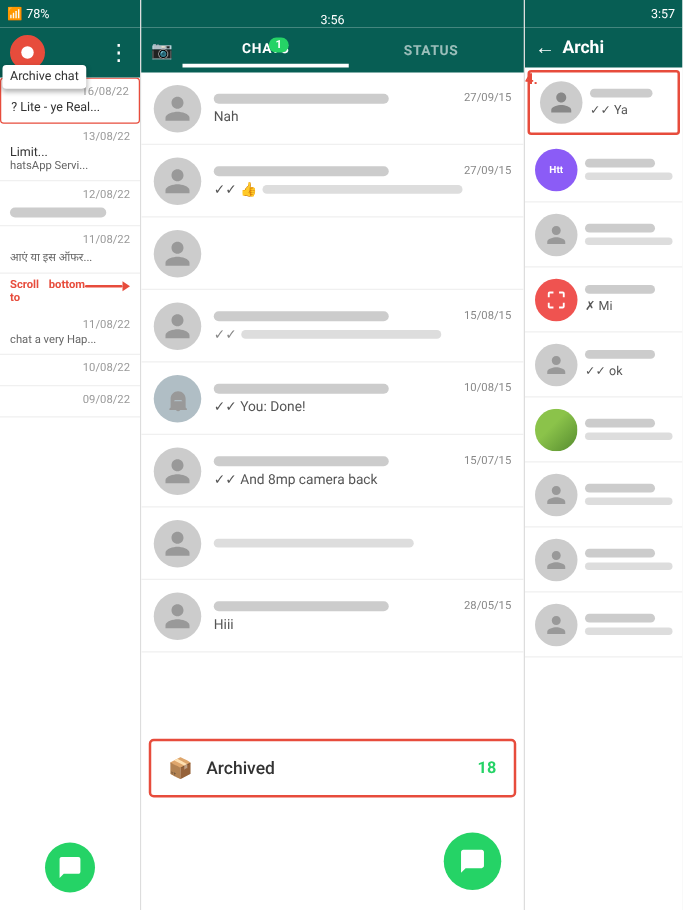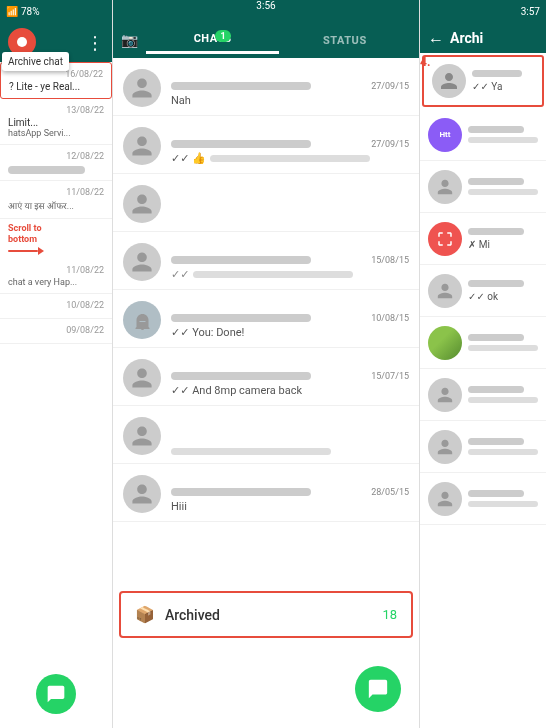--- a/index.html
+++ b/index.html
@@ -93,21 +93,21 @@
       overflow: hidden;
       text-overflow: ellipsis;
     }
     .left-chat-item.highlighted {
       border: 1.5px solid #e74c3c;
       border-radius: 3px;
     }
 
     .scroll-to-bottom-label {
       display: flex;
-      flex-direction: column;
+      flex-direction: row;
       align-items: flex-start;
       padding: 4px 8px;
     }
     .scroll-label-text {
       font-size: 9px;
       color: #e74c3c;
       font-weight: bold;
       line-height: 1.2;
     }
     .scroll-arrow {
@@ -153,21 +153,21 @@
       display: flex;
       flex-direction: column;
       background: #fff;
       border-right: 1px solid #ddd;
     }
 
     .middle-status-bar {
       height: 22px;
       background: #075e54;
       display: flex;
-      align-items: flex-start;
+      align-items: flex-end;
       justify-content: center;
       padding: 0 8px;
     }
     .middle-status-bar span {
       color: #fff;
       font-size: 10px;
     }
 
     .middle-header {
       background: #075e54;
@@ -226,21 +226,21 @@
 
     .chat-list {
       flex: 1;
       overflow-y: hidden;
       display: flex;
       flex-direction: column;
     }
 
     .chat-item {
       display: flex;
-      align-items: flex-end;
+      align-items: center;
       padding: 8px 10px;
       border-bottom: 1px solid #f0f0f0;
       min-height: 58px;
     }
 
     .avatar {
       width: 38px;
       height: 38px;
       border-radius: 50%;
       background: #ccc;
@@ -330,21 +330,21 @@
     }
     .archived-label {
       font-size: 14px;
       font-weight: 500;
       color: #333;
       flex: 1;
     }
     .archived-count {
       font-size: 13px;
       color: #25d366;
-      font-weight: normal;
+      font-weight: bold;
     }
 
     .middle-fab {
       margin: 8px;
       width: 46px;
       height: 46px;
       background: #25d366;
       border-radius: 50%;
       display: flex;
       align-items: center;

